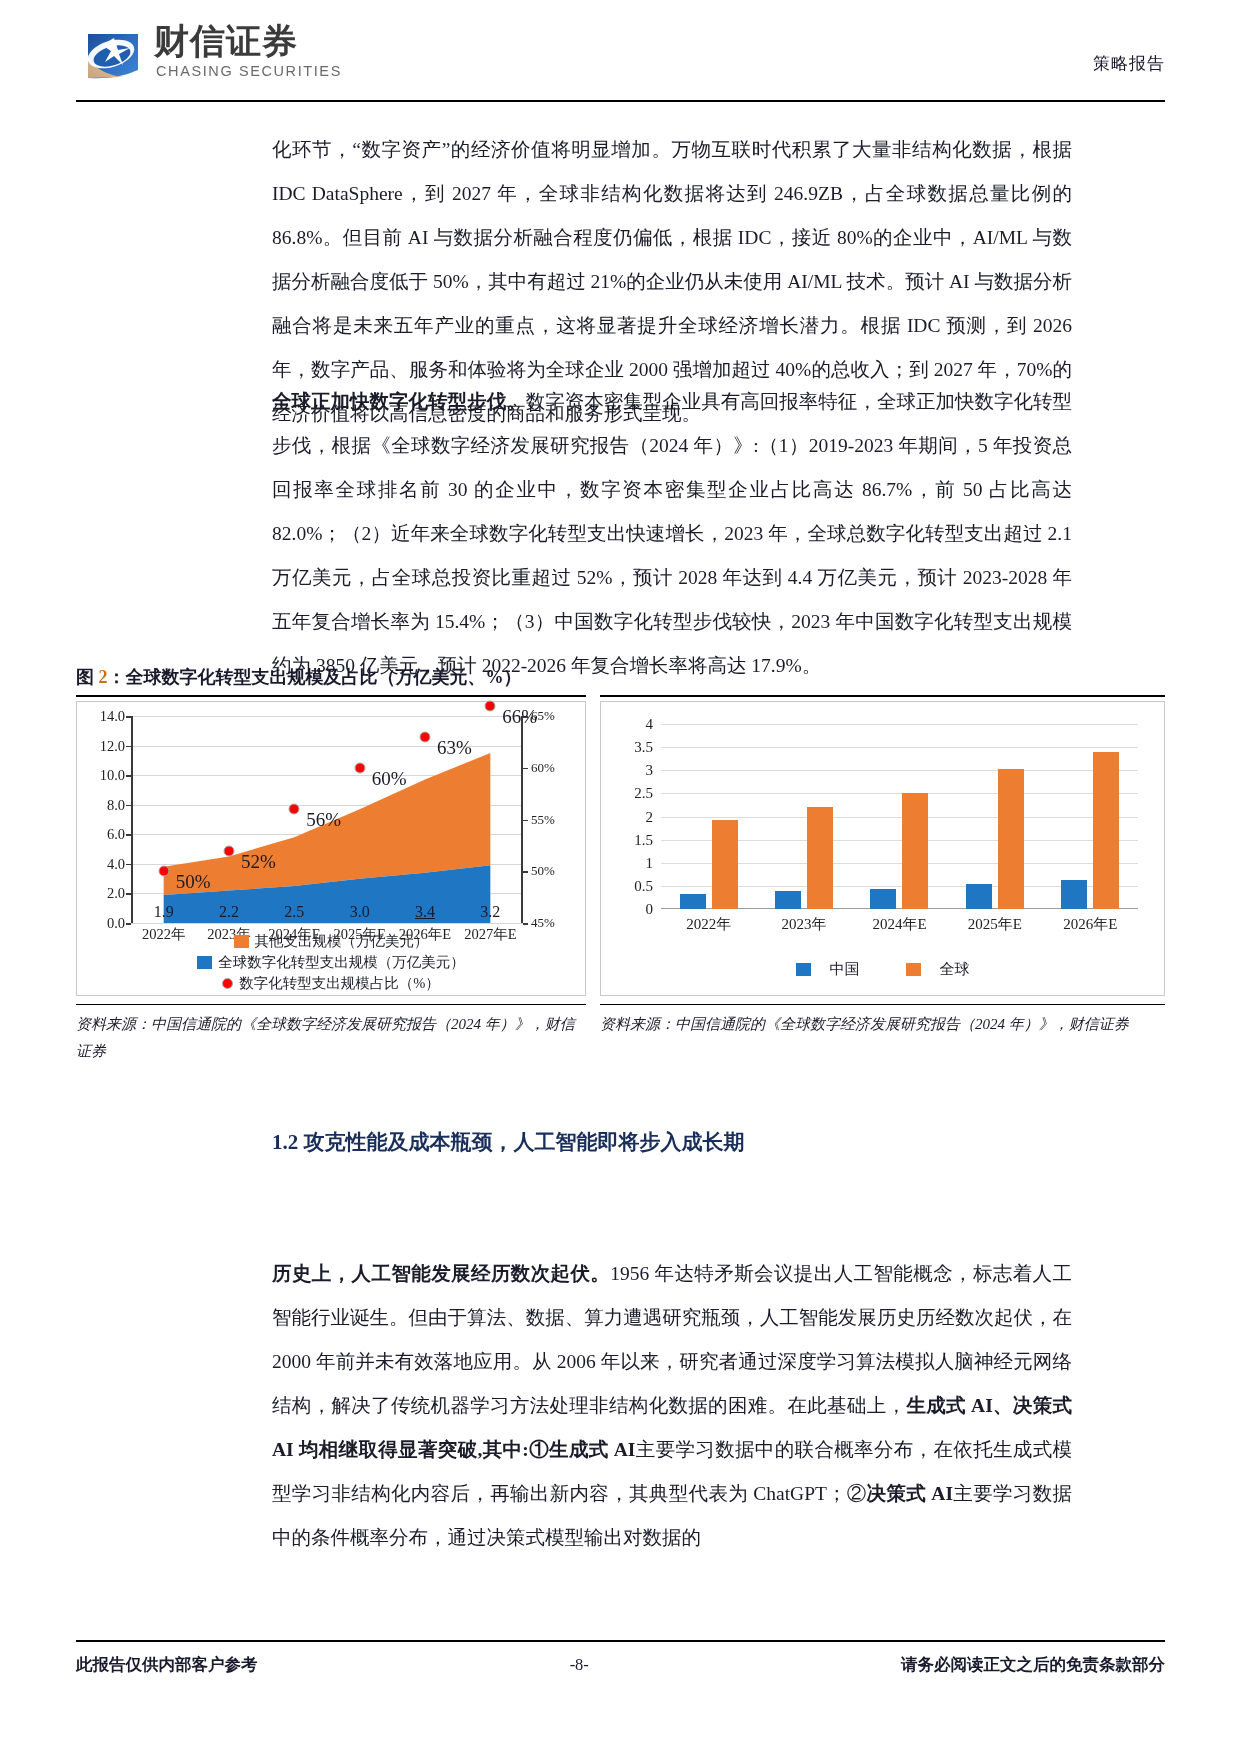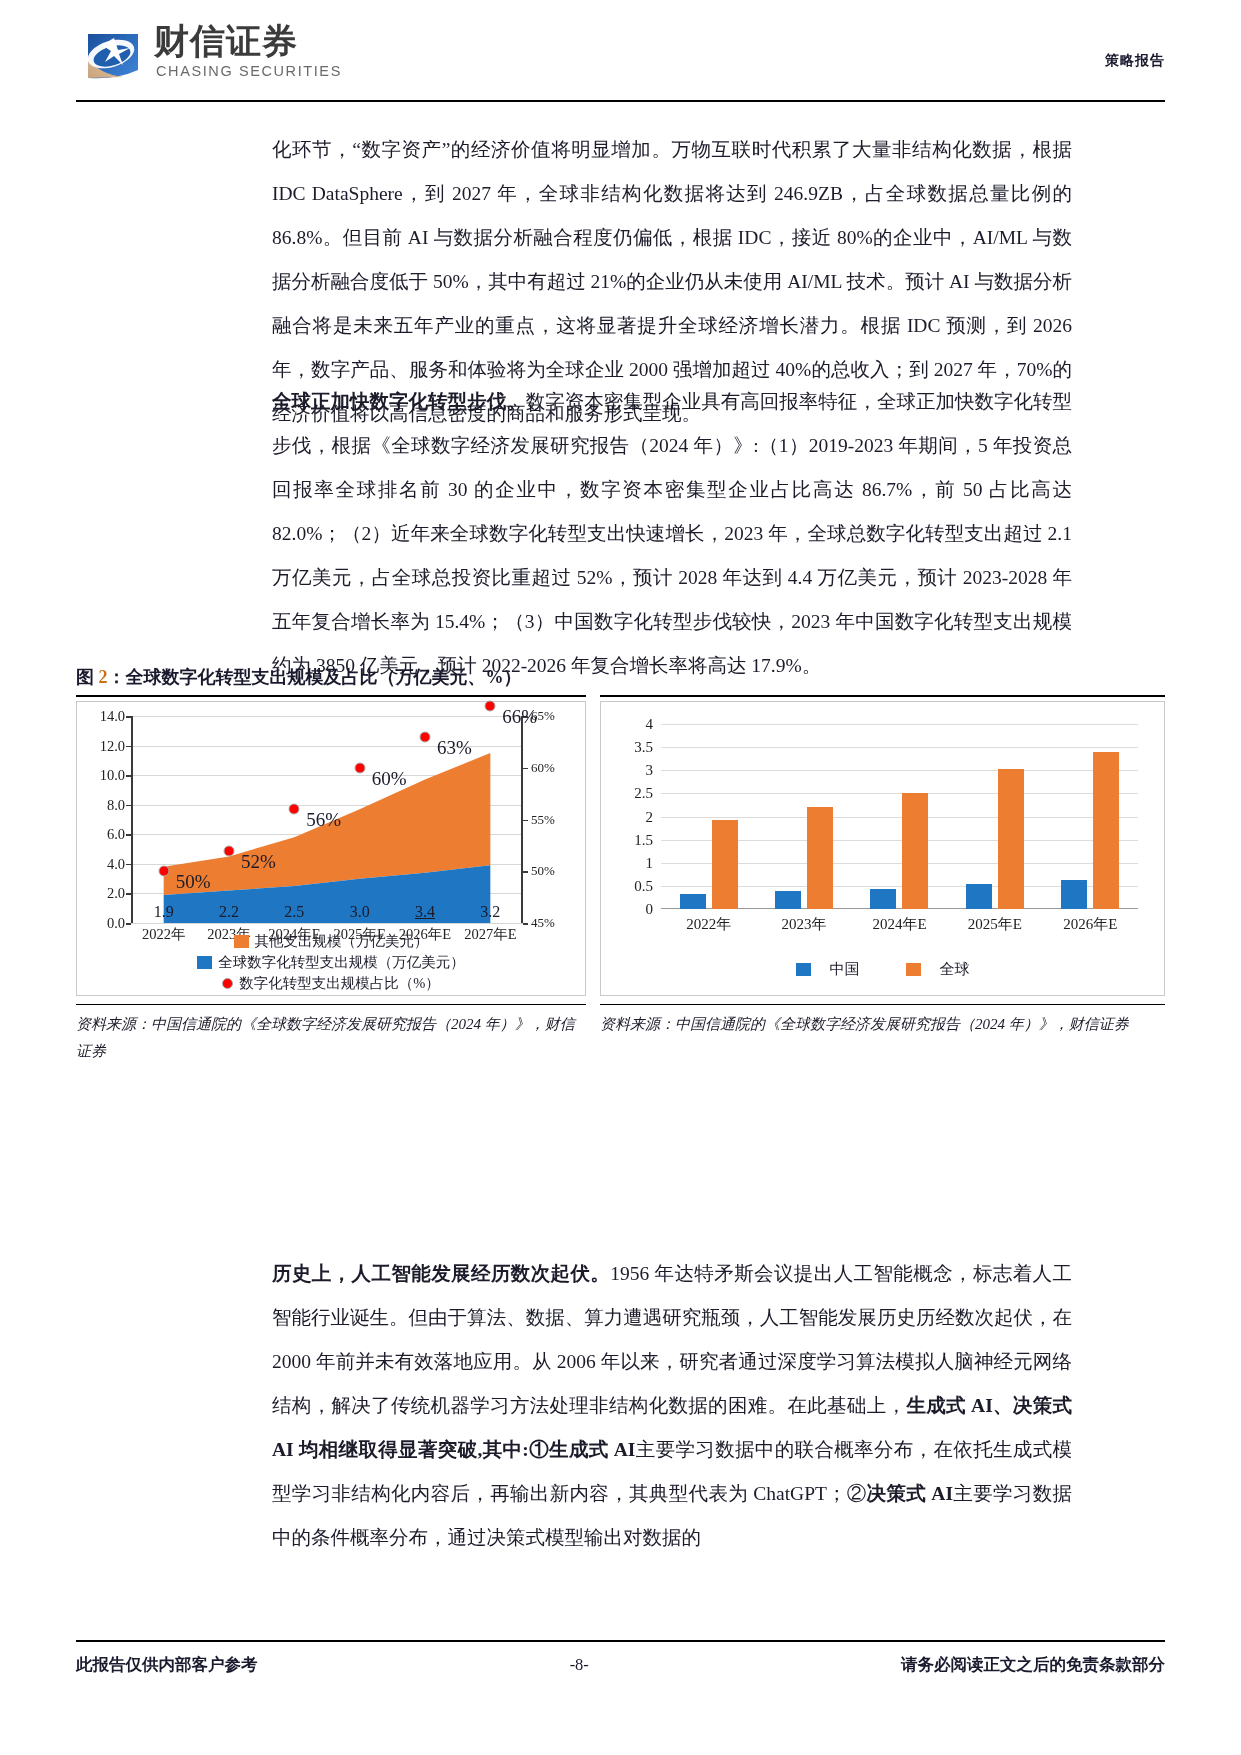--- a/index.html
+++ b/index.html
@@ -25,21 +25,21 @@
   }
   .logo-text-en{
     font-family:"Liberation Sans", sans-serif;
     font-size:14.5px;letter-spacing:1.6px;color:#6a6a6a;
     margin-left:12px;margin-top:4px;
   }
   .logo-stack{display:flex;flex-direction:column;justify-content:center;}
   .header-right{
     position:absolute;right:76px;top:52px;
     font-family:"Liberation Serif", serif;
-    font-weight:bold;font-size:14px;color:#1a1a2e;letter-spacing:1px;
+    font-weight:normal;font-size:17px;color:#1a1a2e;letter-spacing:1px;
   }
   .header-rule{
     position:absolute;left:76px;top:100px;width:1089px;height:2px;background:#000;
   }
 
   
   .body-text{
     position:absolute;left:272px;top:128px;width:800px;
     font-size:19.5px;line-height:44px;
     text-align:justify;
@@ -382,20 +382,21 @@
             <span>全球</span>
           </div>
         </div>
       </div>
     </div>
 
     <div class="fig-src-rule" style="margin-top:8px;"></div>
     <div class="fig-src">资料来源：中国信通院的《全球数字经济发展研究报告（2024 年）》，财信证券</div>
   </div>
 
+  <div class="section-h" style="top:1128px;">1.2 攻克性能及成本瓶颈，人工智能即将步入成长期</div>
 
   <div class="body-text" style="top:1252px;">
     <p class="para-indent"><span class="b">历史上，人工智能发展经历数次起伏。</span><span>1956 年达特矛斯会议提出人工智能概念，标志着人工智能行业诞生。但由于算法、数据、算力遭遇研究瓶颈，人工智能发展历史历经数次起伏，在 2000 年前并未有效落地应用。从 2006 年以来，研究者通过深度学习算法模拟人脑神经元网络结构，解决了传统机器学习方法处理非结构化数据的困难。在此基础上，</span><span class="b">生成式 AI、决策式 AI 均相继取得显著突破,其中:①生成式 AI</span><span>主要学习数据中的联合概率分布，在依托生成式模型学习非结构化内容后，再输出新内容，其典型代表为 ChatGPT；②</span><span class="b">决策式 AI</span><span>主要学习数据中的条件概率分布，通过决策式模型输出对数据的</span></p>
   </div>
 
   <div class="footer-rule" style="top:1640px;"></div>
   <div class="footer" style="top:1654px;">
     <div>此报告仅供内部客户参考</div>
     <div class="mid">-8-</div>
     <div>请务必阅读正文之后的免责条款部分</div>

